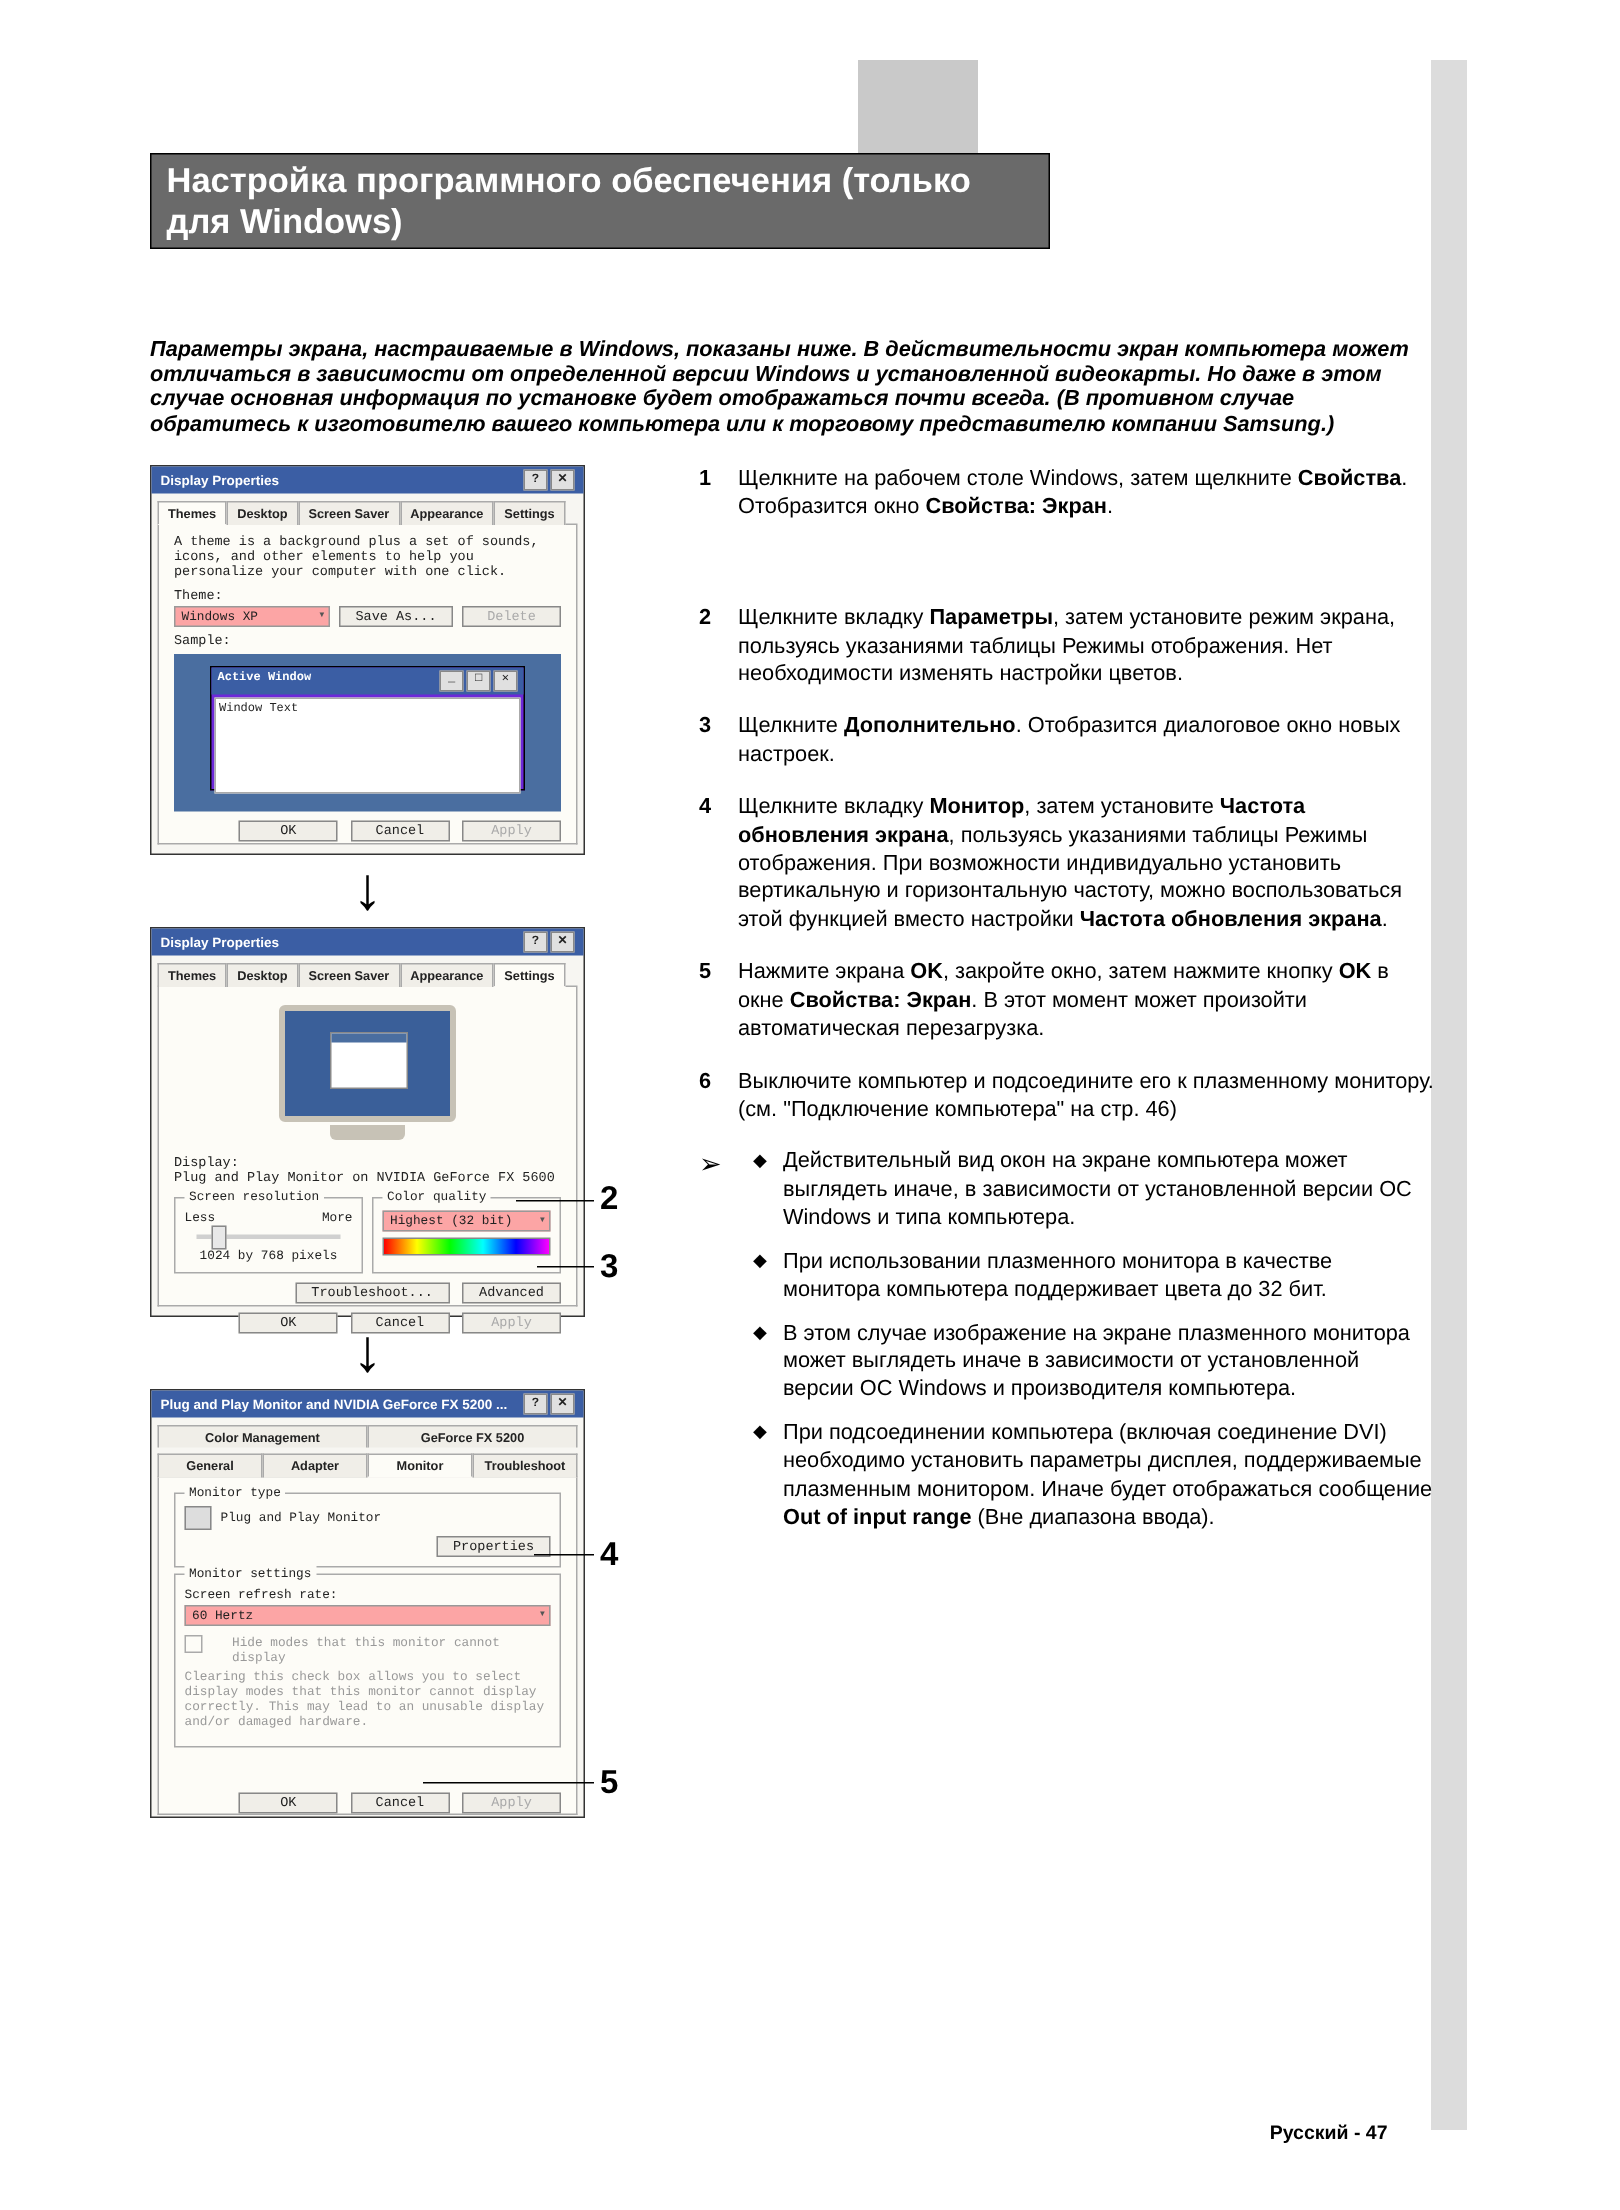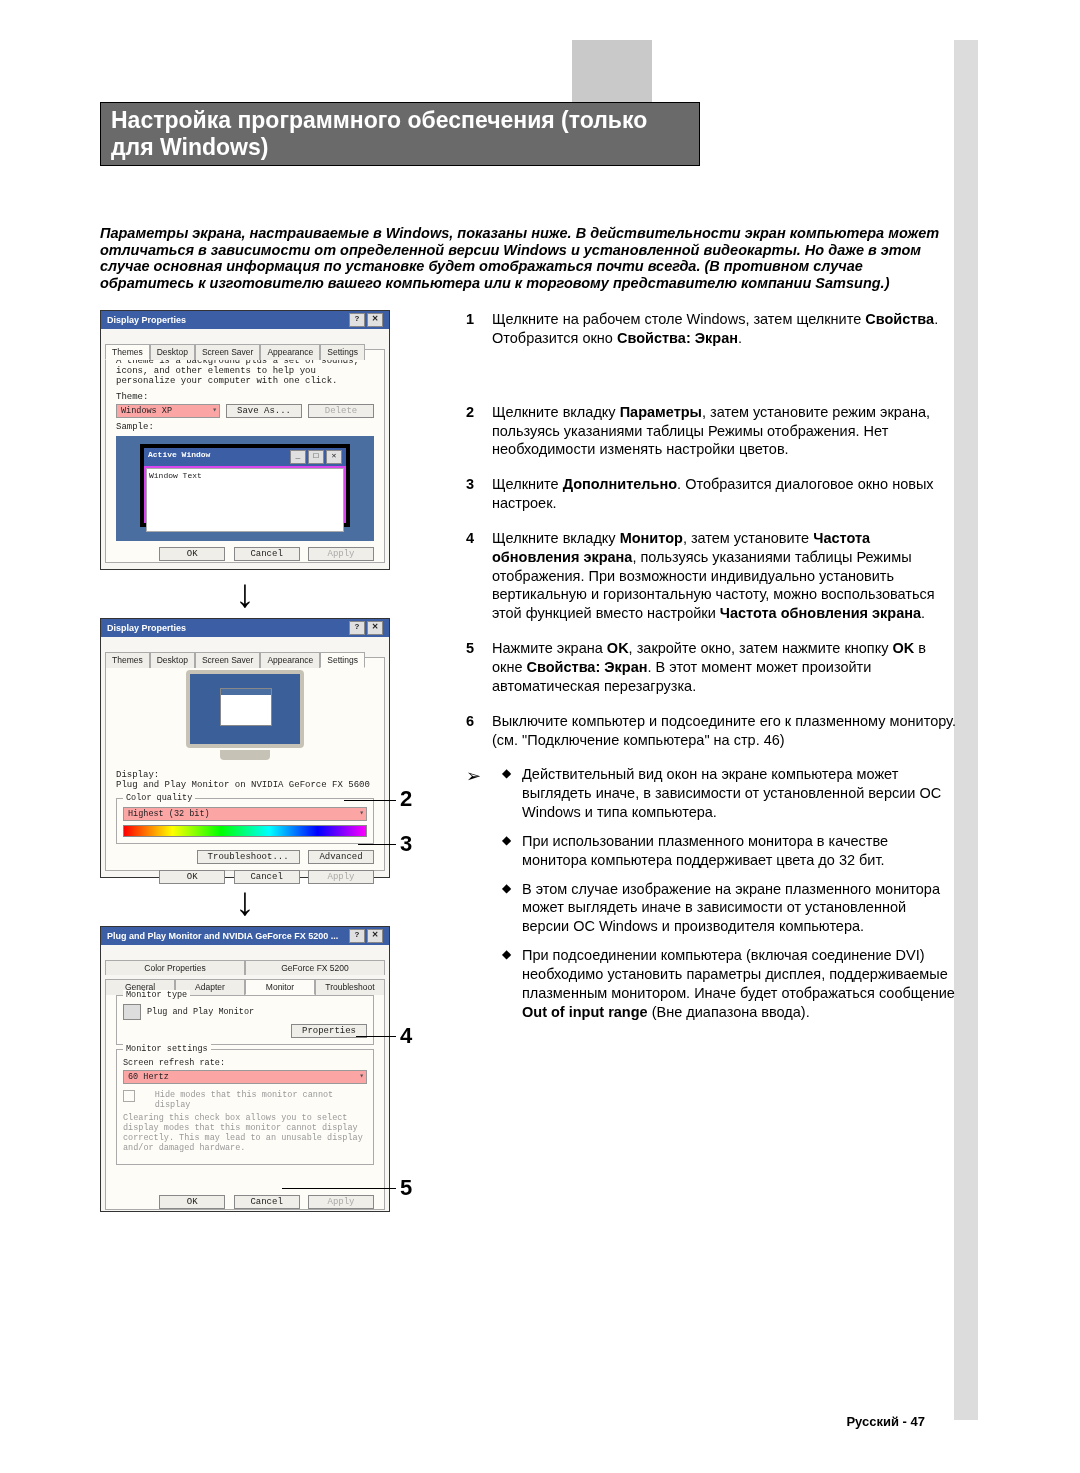--- a/index.html
+++ b/index.html
@@ -103,21 +103,22 @@
     margin: 4px 4px 0 4px;
     gap: 0;
     font-size: 8.5px;
   }
   .tab {
     padding: 2px 6px;
     border: 1px solid #aaa;
     border-bottom: none;
     background: #f0eee8;
     position: relative;
-    top: 11px;
+    top: 1px;
+    font-weight: bold;
   }
   .tab.active {
     background: #fdfcf7;
     border-bottom: 1px solid #fdfcf7;
     z-index: 1;
   }
   .dialog-inner {
     padding: 6px 10px;
     background: #fdfcf7;
     margin: 0 4px 4px 4px;
@@ -156,22 +157,22 @@
     height: 105px;
     position: relative;
     margin-top: 4px;
   }
   .active-win {
     position: absolute;
     left: 24px;
     top: 8px;
     right: 24px;
     bottom: 14px;
-    border: 4px solid #000000;
-    background: #d946ef;
+    border: 1px solid #000000;
+    background: #6d28d9;
   }
   .active-win .awtitle {
     background: #3b5ea4;
     color: #fff;
     font-size: 8px;
     font-weight: bold;
     padding: 2px 4px;
     display: flex;
     justify-content: space-between;
   }
@@ -408,20 +409,31 @@
         <div class="monitor-graphic">
           <div class="screen">
               <div class="win"></div>
             </div>
           <div class="stand"></div>
         </div>
         <div>Display:</div>
         <div style="margin-bottom:4px;">Plug and Play Monitor on NVIDIA GeForce FX 5600</div>
         <div style="display:flex;gap:6px;">
           <div class="group" style="flex:1;">
+            <span class="legend">Screen resolution</span>
+            <div style="display:flex;justify-content:space-between;">
+              <span>Less</span>
+              <span>More</span>
+            </div>
+            <div class="slider-track">
+                <div class="slider-thumb"></div>
+              </div>
+            <div style="text-align:center;">1024 by 768 pixels</div>
+          </div>
+          <div class="group" style="flex:1;">
             <span class="legend">Color quality</span>
             <span class="dropdown" style="display:block;">Highest (32 bit)</span>
             <div style="height:10px;margin-top:4px;background:linear-gradient(90deg,#f00,#ff0,#0f0,#0ff,#00f,#f0f);border:1px solid #888;"></div>
           </div>
         </div>
         <div class="bottom-btns" style="margin-top:2px;">
           <span class="btn">Troubleshoot...</span>
           <span class="btn">Advanced</span>
         </div>
         <div class="bottom-btns">
@@ -436,21 +448,21 @@
 
     <div class="dialog" style="height:284px;">
       <div class="titlebar">
         <span>Plug and Play Monitor and NVIDIA GeForce FX 5200 ...</span>
         <div class="winbtns">
           <span class="winbtn">?</span>
           <span class="winbtn">✕</span>
         </div>
       </div>
       <div class="tabs" style="border-bottom:none;">
-        <span class="tab" style="flex:1;text-align:center;">Color Properties</span>
+        <span class="tab" style="flex:1;text-align:center;">Color Management</span>
         <span class="tab" style="flex:1;text-align:center;">GeForce FX 5200</span>
       </div>
       <div class="tabs">
         <span class="tab" style="flex:1;text-align:center;">General</span>
         <span class="tab" style="flex:1;text-align:center;">Adapter</span>
         <span class="tab active" style="flex:1;text-align:center;">Monitor</span>
         <span class="tab" style="flex:1;text-align:center;">Troubleshoot</span>
       </div>
       <div class="dialog-inner" style="height:212px;">
         <div class="group">

